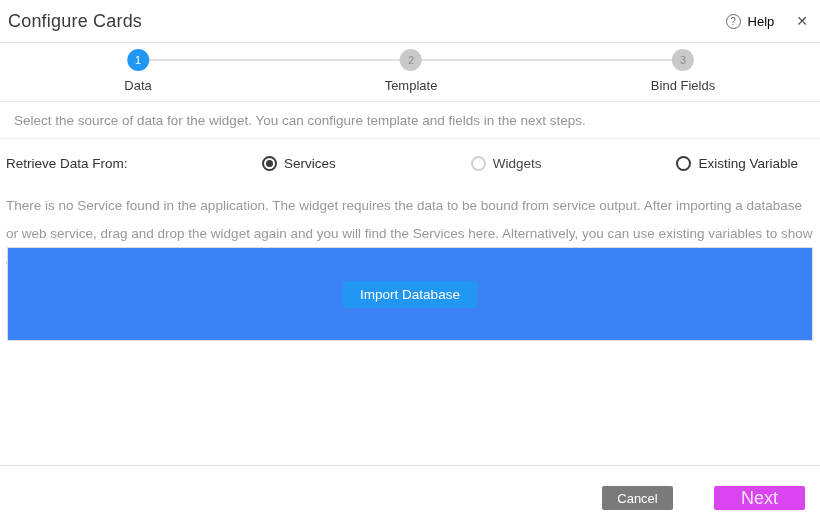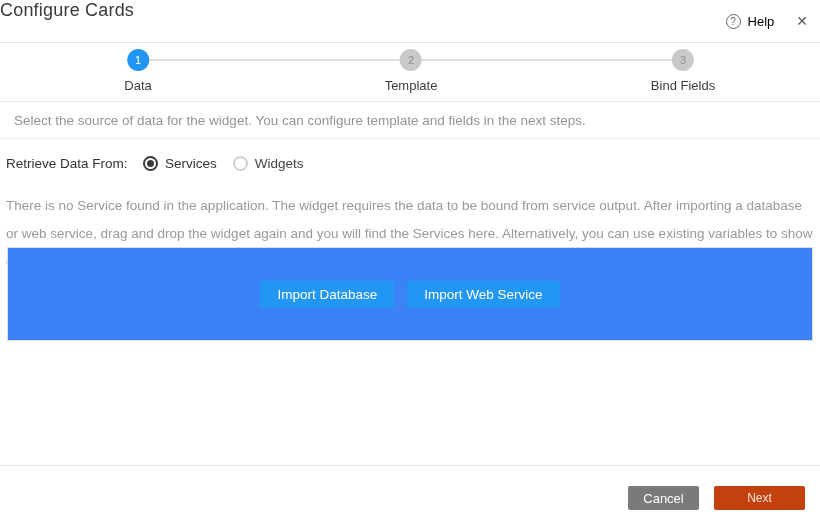--- a/index.html
+++ b/index.html
@@ -10,21 +10,22 @@
     position: relative;
     overflow: hidden;
     color: #3c3c3c;
   }
 
   
   .header {
     height: 43px;
     border-bottom: 1px solid #e4e4e4;
     display: flex;
-    padding: 0 12px 0 0;
+    align-items: center;
+    padding: 0 12px 0 8px;
   }
   .title { font-size: 18px; color: #3a3a3a; letter-spacing: 0.2px; }
   .header-right { margin-left: auto; display: flex; align-items: center; }
   .help-icon {
     width: 15px; height: 15px;
     border: 1.2px solid #666;
     border-radius: 50%;
     display: flex; align-items: center; justify-content: center;
     font-size: 10px; color: #666;
     cursor: pointer;
@@ -76,20 +77,21 @@
     padding: 0 14px;
     font-size: 13.5px; color: #949494;
   }
 
   
   .retrieve-row {
     display: flex; align-items: center;
     margin: 12px 6px 0 6px;
     height: 24px;
     font-size: 13.5px;
+    justify-content: space-between;
   }
   .retrieve-label { color: #333; width: 137px; flex: 0 0 137px; }
   .radio-option { display: flex; align-items: center; margin-right: 16px; cursor: pointer; }
   .radio {
     width: 15px; height: 15px; border-radius: 50%;
     margin-right: 7px; position: relative; flex: 0 0 15px;
   }
   .radio.selected { border: 2px solid #3a3a3a; }
   .radio.selected::after {
     content: ""; position: absolute; inset: 2px;
@@ -127,35 +129,36 @@
     cursor: pointer;
   }
 
   
   .footer {
     position: absolute;
     left: 0; right: 0; bottom: 0; height: 59px;
     border-top: 1px solid #e4e4e4;
     display: flex; align-items: center; justify-content: flex-end;
     padding: 6px 15px 0 0;
-    gap: 15px;
+    gap: 33px;
   }
   .cancel-btn {
     width: 71px; height: 24px;
     background: #7a7a7a; color: #ffffff;
     border: none; border-radius: 2px;
     font-size: 13px; font-family: "Liberation Sans", sans-serif;
     cursor: pointer;
   }
   .next-btn {
     width: 91px; height: 24px;
-    background: #c2410c; color: rgba(255,255,255,0.85);
+    background: #d946ef; color: rgba(255,255,255,0.85);
     border: none; border-radius: 2px;
-    font-size: 12px; font-family: "Liberation Sans", sans-serif;
+    font-size: 18px; font-family: "Liberation Sans", sans-serif;
     cursor: default;
+    margin-left: 8px;
   }
 </style>
 </head>
 <body>
 
 <div class="header">
   <div class="title">Configure Cards</div>
   <div class="header-right">
     <span class="help-icon">?</span>
     <span class="help-label">Help</span>
@@ -190,25 +193,28 @@
   <div class="radio-option">
     <span class="radio selected"></span>
     <span class="radio-label">Services</span>
   </div>
 
   <div class="radio-option">
     <span class="radio disabled"></span>
     <span class="radio-label">Widgets</span>
   </div>
 
+  <div class="radio-option">
+    <span class="radio unselected"></span>
+    <span class="radio-label">Existing Variable</span>
+  </div>
 </div>
 
 <div class="message">There is no Service found in the application. The widget requires the data to be bound from service output. After importing a database or web service, drag and drop the widget again and you will find the Services here. Alternatively, you can use existing variables to show data.</div>
 
 <div class="panel">
   <button class="action-btn">Import Database</button>
-  <button class="action-btn">Import Web Service</button>
 </div>
 
 <div class="footer">
   <button class="cancel-btn">Cancel</button>
   <button class="next-btn" disabled="">Next</button>
 </div>
 
 </body></html>

